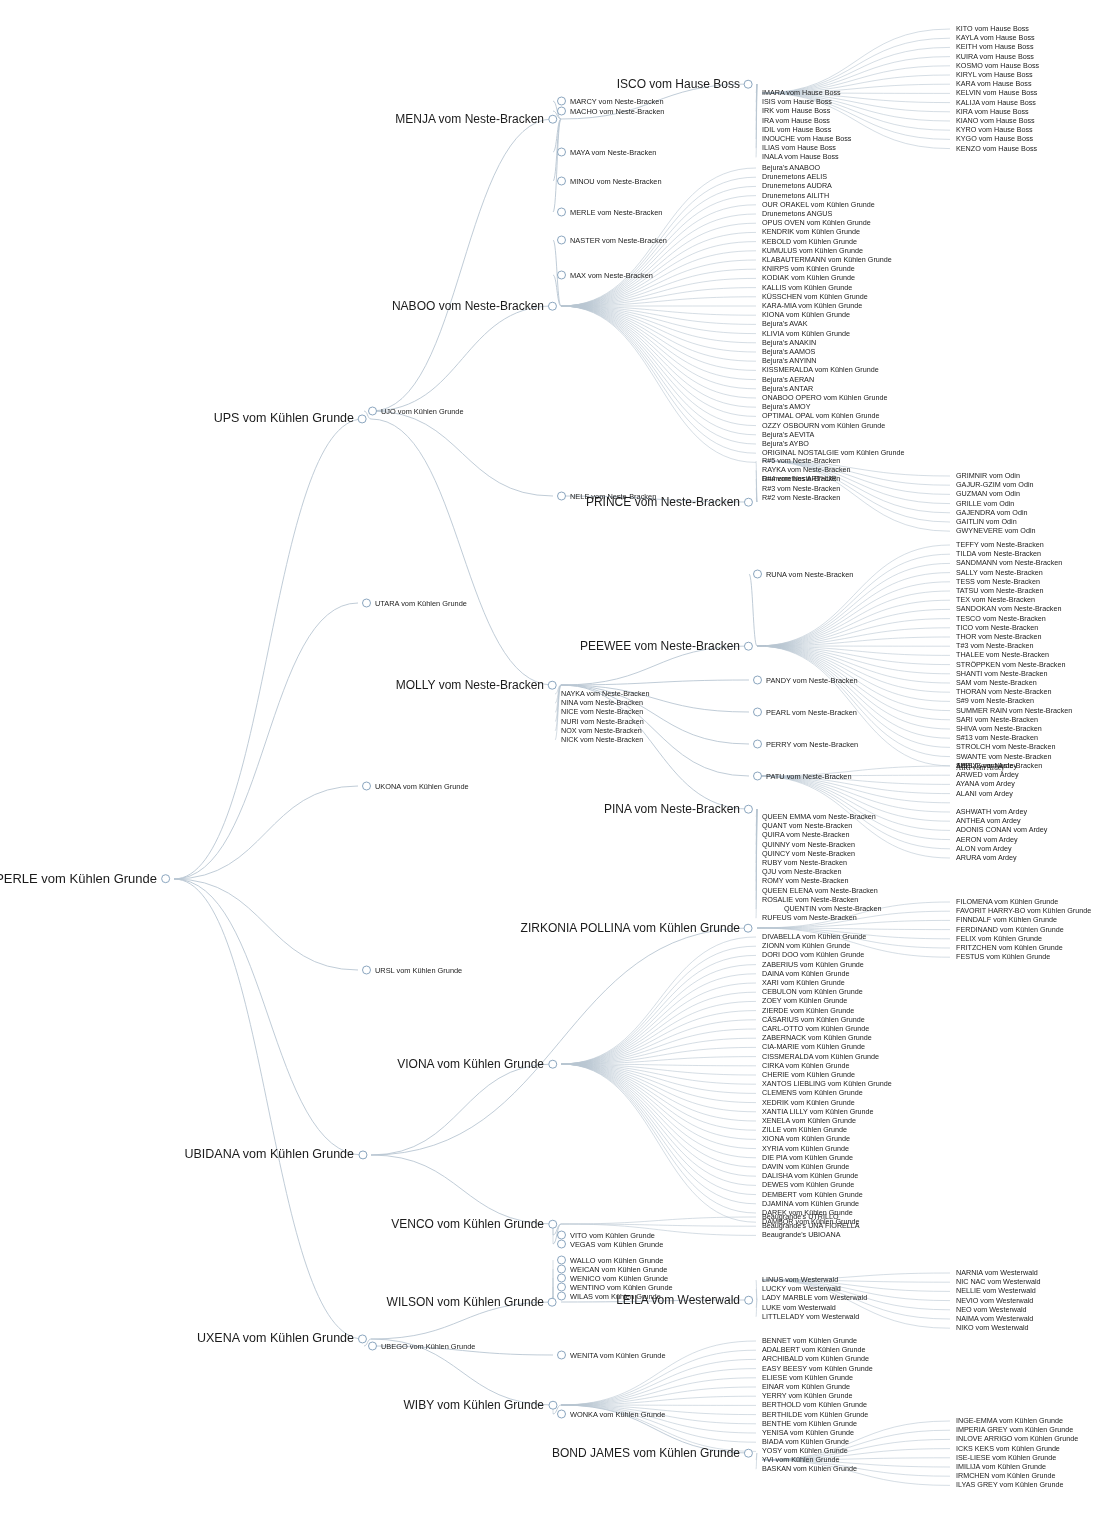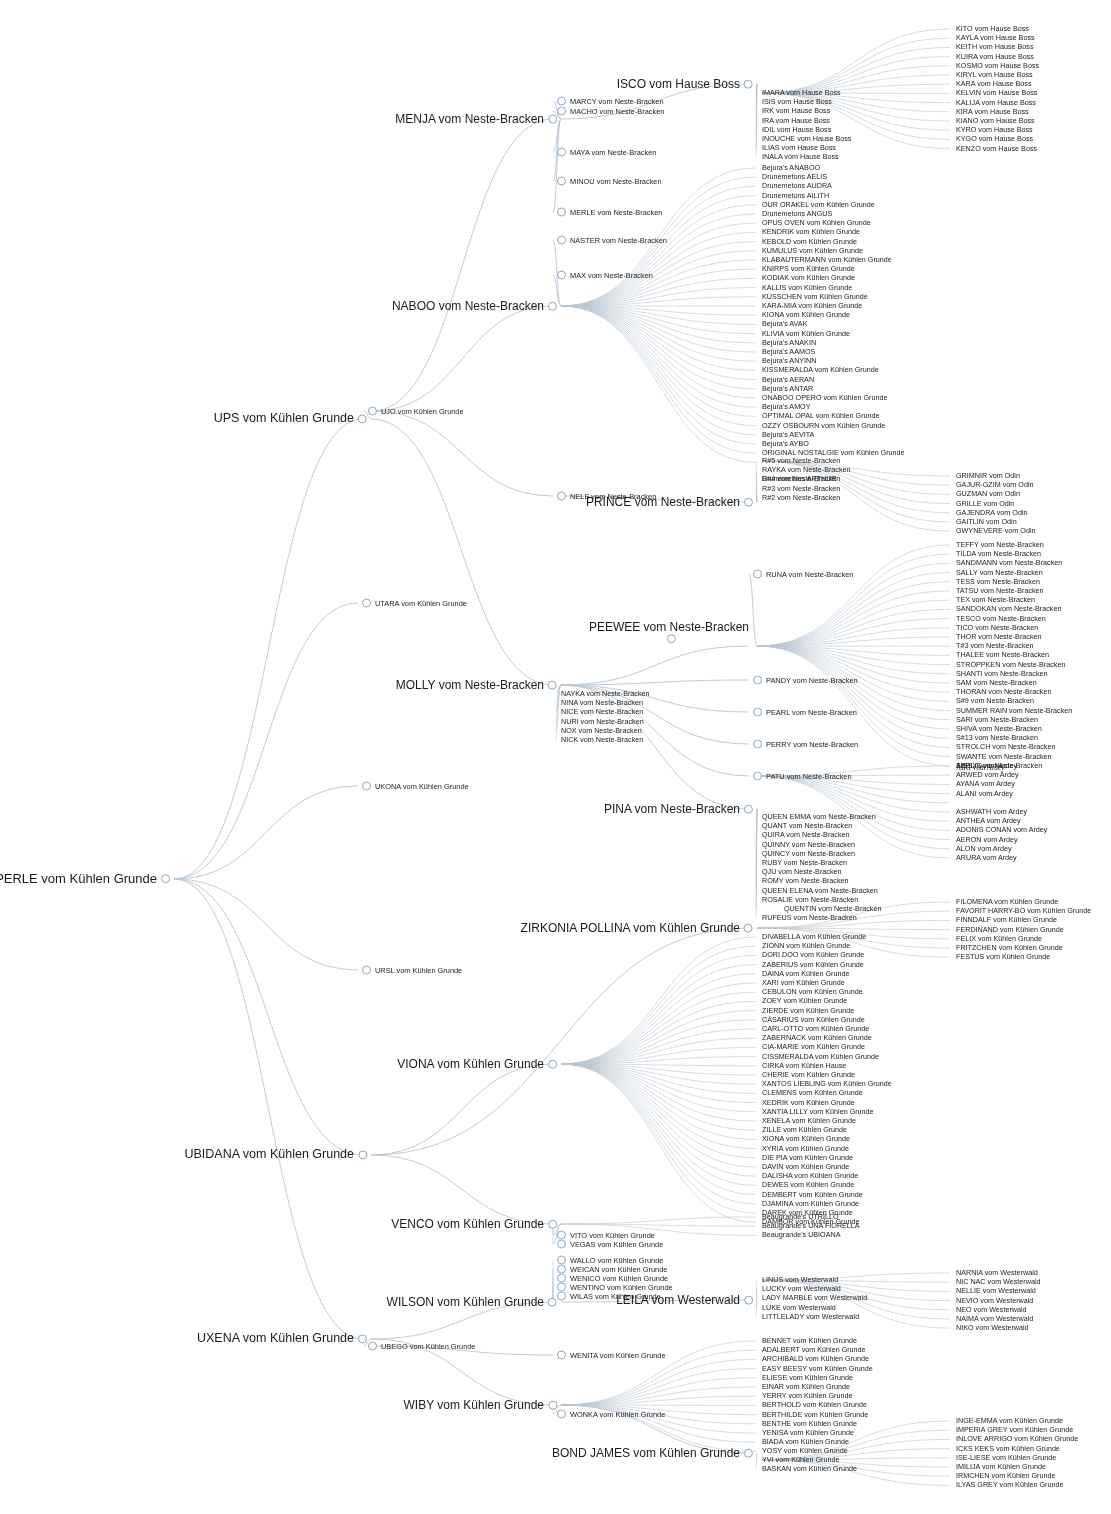--- a/index.html
+++ b/index.html
@@ -348,21 +348,21 @@
         <span class="lbl">MERLE vom Neste-Bracken</span>
       </div>
       <div class="node right s-mid" style="left: 557px; top: 240px;">
         <span class="dot"></span>
         <span class="lbl">NASTER vom Neste-Bracken</span>
       </div>
       <div class="node right s-mid" style="left: 557px; top: 275px;">
         <span class="dot"></span>
         <span class="lbl">MAX vom Neste-Bracken</span>
       </div>
-      <div class="node left s-l2" style="left: 753px; top: 632px; transform: translate(-100%, -50%); flex-direction: column;">
+      <div class="node left s-l2" style="left: 753px; top: 646px; transform: translate(-100%, -50%);">
         <span class="lbl">PEEWEE vom Neste-Bracken</span>
         <span class="dot"></span>
       </div>
       <div class="node right s-mid" style="left: 753px; top: 574px;">
         <span class="dot"></span>
         <span class="lbl">RUNA vom Neste-Bracken</span>
       </div>
       <div class="node right s-mid" style="left: 753px; top: 680px;">
         <span class="dot"></span>
         <span class="lbl">PANDY vom Neste-Bracken</span>
@@ -871,21 +871,21 @@
       <div class="node right s-leaf nodot" style="left: 758px; top: 1038.2px;">
         <span class="lbl">ZABERNACK vom Kühlen Grunde</span>
       </div>
       <div class="node right s-leaf nodot" style="left: 758px; top: 1047.4px;">
         <span class="lbl">CIA-MARIE vom Kühlen Grunde</span>
       </div>
       <div class="node right s-leaf nodot" style="left: 758px; top: 1056.6px;">
         <span class="lbl">CISSMERALDA vom Kühlen Grunde</span>
       </div>
       <div class="node right s-leaf nodot" style="left: 758px; top: 1065.8px;">
-        <span class="lbl">CIRKA vom Kühlen Hause</span>
+        <span class="lbl">CIRKA vom Kühlen Grunde</span>
       </div>
       <div class="node right s-leaf nodot" style="left: 758px; top: 1075px;">
         <span class="lbl">CHERIE vom Kühlen Grunde</span>
       </div>
       <div class="node right s-leaf nodot" style="left: 758px; top: 1084.2px;">
         <span class="lbl">XANTOS LIEBLING vom Kühlen Grunde</span>
       </div>
       <div class="node right s-leaf nodot" style="left: 758px; top: 1093.4px;">
         <span class="lbl">CLEMENS vom Kühlen Grunde</span>
       </div>

